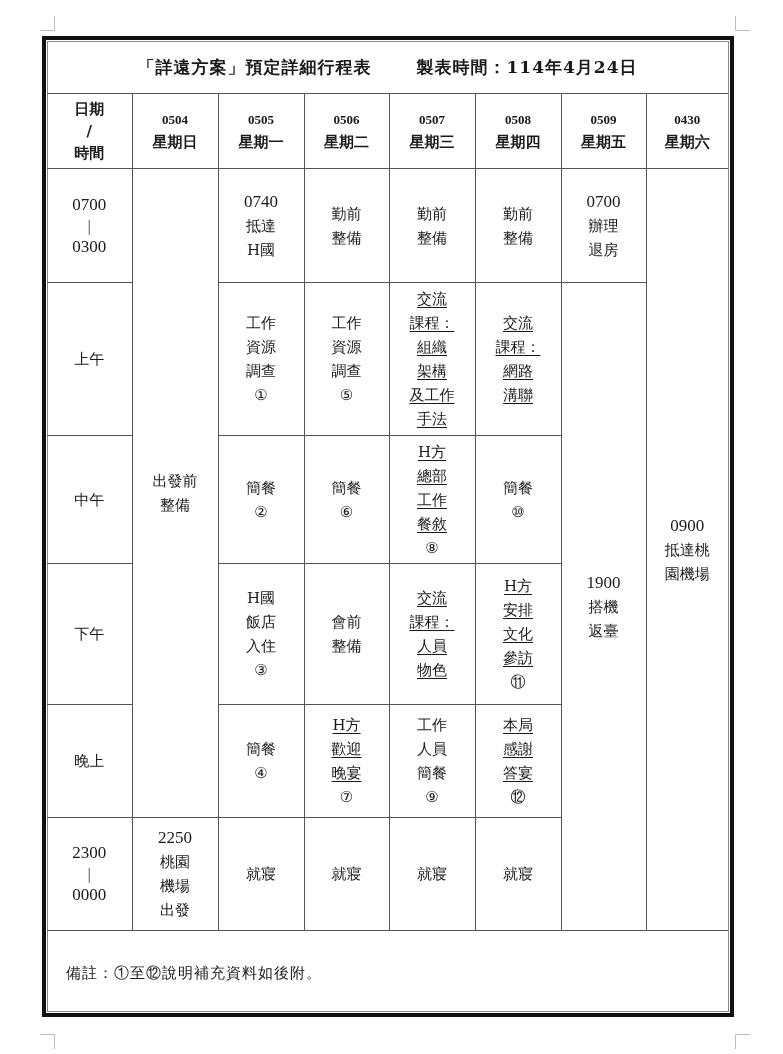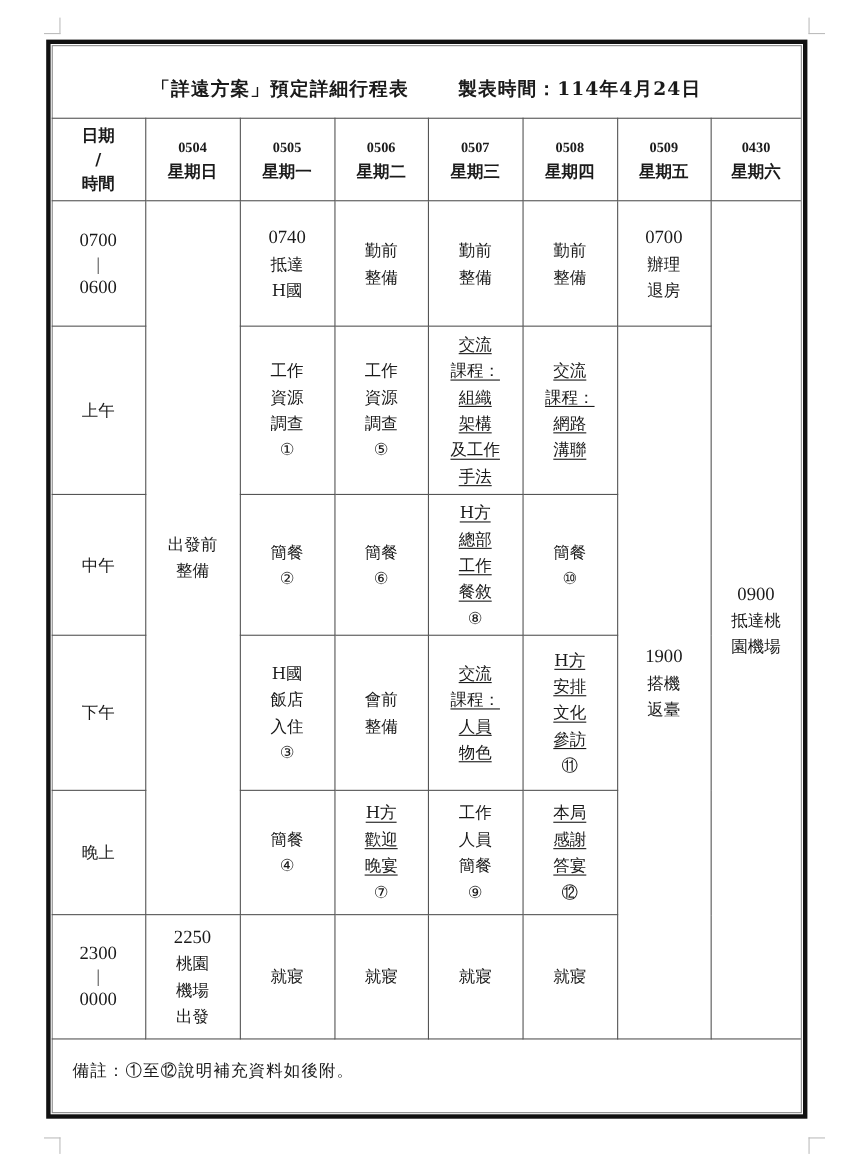--- a/index.html
+++ b/index.html
@@ -10,21 +10,21 @@
     .corner.tl { left: 40px; top: 16px; border-right-width: 1px; border-bottom-width: 1px; }
     .corner.tr { left: 735px; top: 16px; border-left-width: 1px; border-bottom-width: 1px; }
     .corner.bl { left: 40px; top: 1034px; border-right-width: 1px; border-top-width: 1px; }
     .corner.br { left: 735px; top: 1034px; border-left-width: 1px; border-top-width: 1px; }
 
     .frame { position: absolute; left: 42px; top: 36px; width: 684px; height: 973px;
              border: 4px solid #111; }
     .frame-inner { position: absolute; left: 1px; top: 1px; right: 1px; bottom: 1px;
                    border: 1px solid #8a8a8a; }
 
-    table.sched { position: absolute; left: 1px; top: 15px; width: 681px; border-collapse: collapse; table-layout: fixed; padding-left: 32px; }
+    table.sched { position: absolute; left: 1px; top: 1px; width: 681px; border-collapse: collapse; table-layout: fixed; padding-left: 32px; }
     table.sched td { border: 1px solid #555; text-align: center; vertical-align: middle; padding: 0;
                      font-size: 15px; line-height: 24px; }
     table.sched tr.title-row td { border-top: none; border-left: none; border-right: none; height: 52px;
                                   font-weight: bold; font-size: 17px; letter-spacing: 1px; }
     .title-main { margin-right: 38px; }
     tr.head-row td { height: 74px; font-weight: bold; font-size: 15px; line-height: 22px; }
     tr.head-row td .date { font-size: 13px; }
     tr.r1 td { height: 113px; text-align: center; }
     tr.r2 td { height: 152px; }
     tr.r3 td { height: 127px; }
@@ -103,21 +103,21 @@
       <td>
             <span class="line date num">0430</span>
             <span class="line">星期六</span>
           </td>
     </tr>
 
     <tr class="r1">
       <td>
         <span class="line num">0700</span>
         <span class="vbar">|</span>
-        <span class="line num">0600</span>
+        <span class="line num">0300</span>
       </td>
       <td rowspan="5">
         <span class="line">出發前</span>
         <span class="line">整備</span>
       </td>
       <td>
         <span class="line num">0740</span>
         <span class="line">抵達</span>
         <span class="line">H國</span>
       </td>

